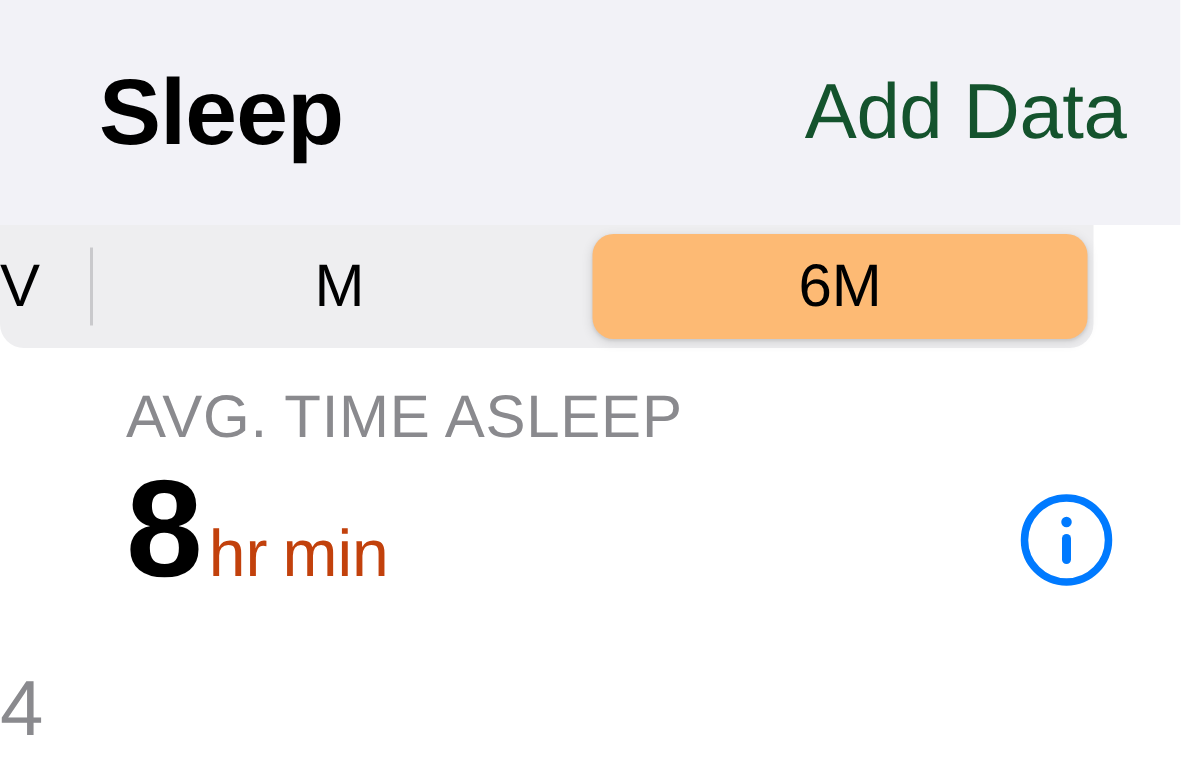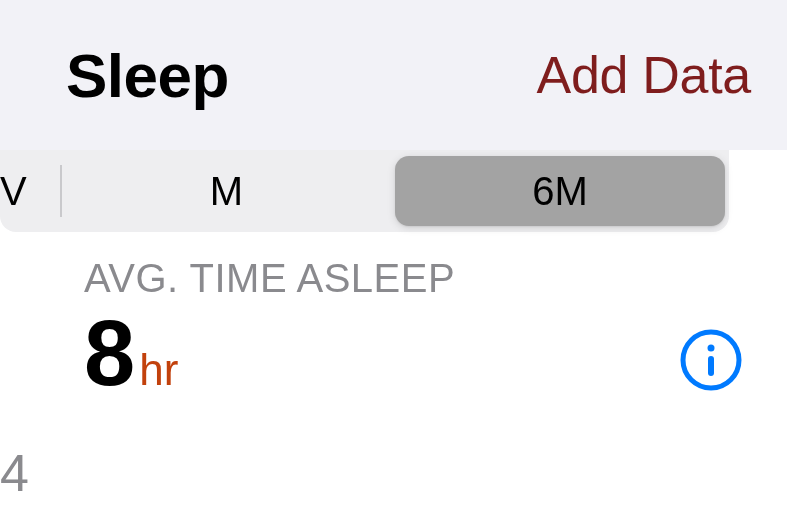--- a/index.html
+++ b/index.html
@@ -26,21 +26,21 @@
     .header-title {
       font-size: 62px;
       font-weight: 700;
       letter-spacing: -0.5px;
       color: #000000;
       padding-left: 38px;
     }
     .header-action {
       font-size: 52px;
       font-weight: 400;
-      color: #7f1d1d;
+      color: #14532d;
       cursor: pointer;
       padding-right: 8px;
       letter-spacing: -0.3px;
     }
     .segmented-wrap {
       background: #eeeef0;
       padding: 6px 0;
       height: 82px;
       display: flex;
       align-items: stretch;
@@ -64,21 +64,21 @@
       justify-content: flex-start;
       padding-left: 0;
     }
     .seg-divider {
       width: 1.5px;
       height: 52px;
       background: #c9c9cc;
       align-self: center;
     }
     .seg-item.selected {
-      background: #a3a3a3;
+      background: #fdba74;
       border-radius: 14px;
       box-shadow: 0 2px 8px rgba(0,0,0,0.12), 0 1px 2px rgba(0,0,0,0.08);
       margin: 0 4px 0 4px;
     }
     .summary {
       padding: 24px 44px 0 84px;
       display: flex;
       align-items: flex-start;
       justify-content: space-between;
     }
@@ -147,20 +147,21 @@
     <span>6M</span>
   </div>
 </div>
 
 <div class="summary">
   <div class="summary-left">
     <div class="summary-label">AVG. TIME ASLEEP</div>
     <div class="summary-value">
       <span class="big-num">8</span>
       <span class="unit">hr</span>
+      <span class="unit">min</span>
     </div>
   </div>
   <div class="info-icon">
     <svg width="64" height="64" viewBox="0 0 64 64" fill="none">
       <circle cx="32" cy="32" r="28" stroke="#007aff" stroke-width="5"></circle>
       <circle cx="32" cy="20" r="3.5" fill="#007aff"></circle>
       <rect x="29" y="28" width="6" height="20" rx="3" fill="#007aff"></rect>
     </svg>
   </div>
 </div>

